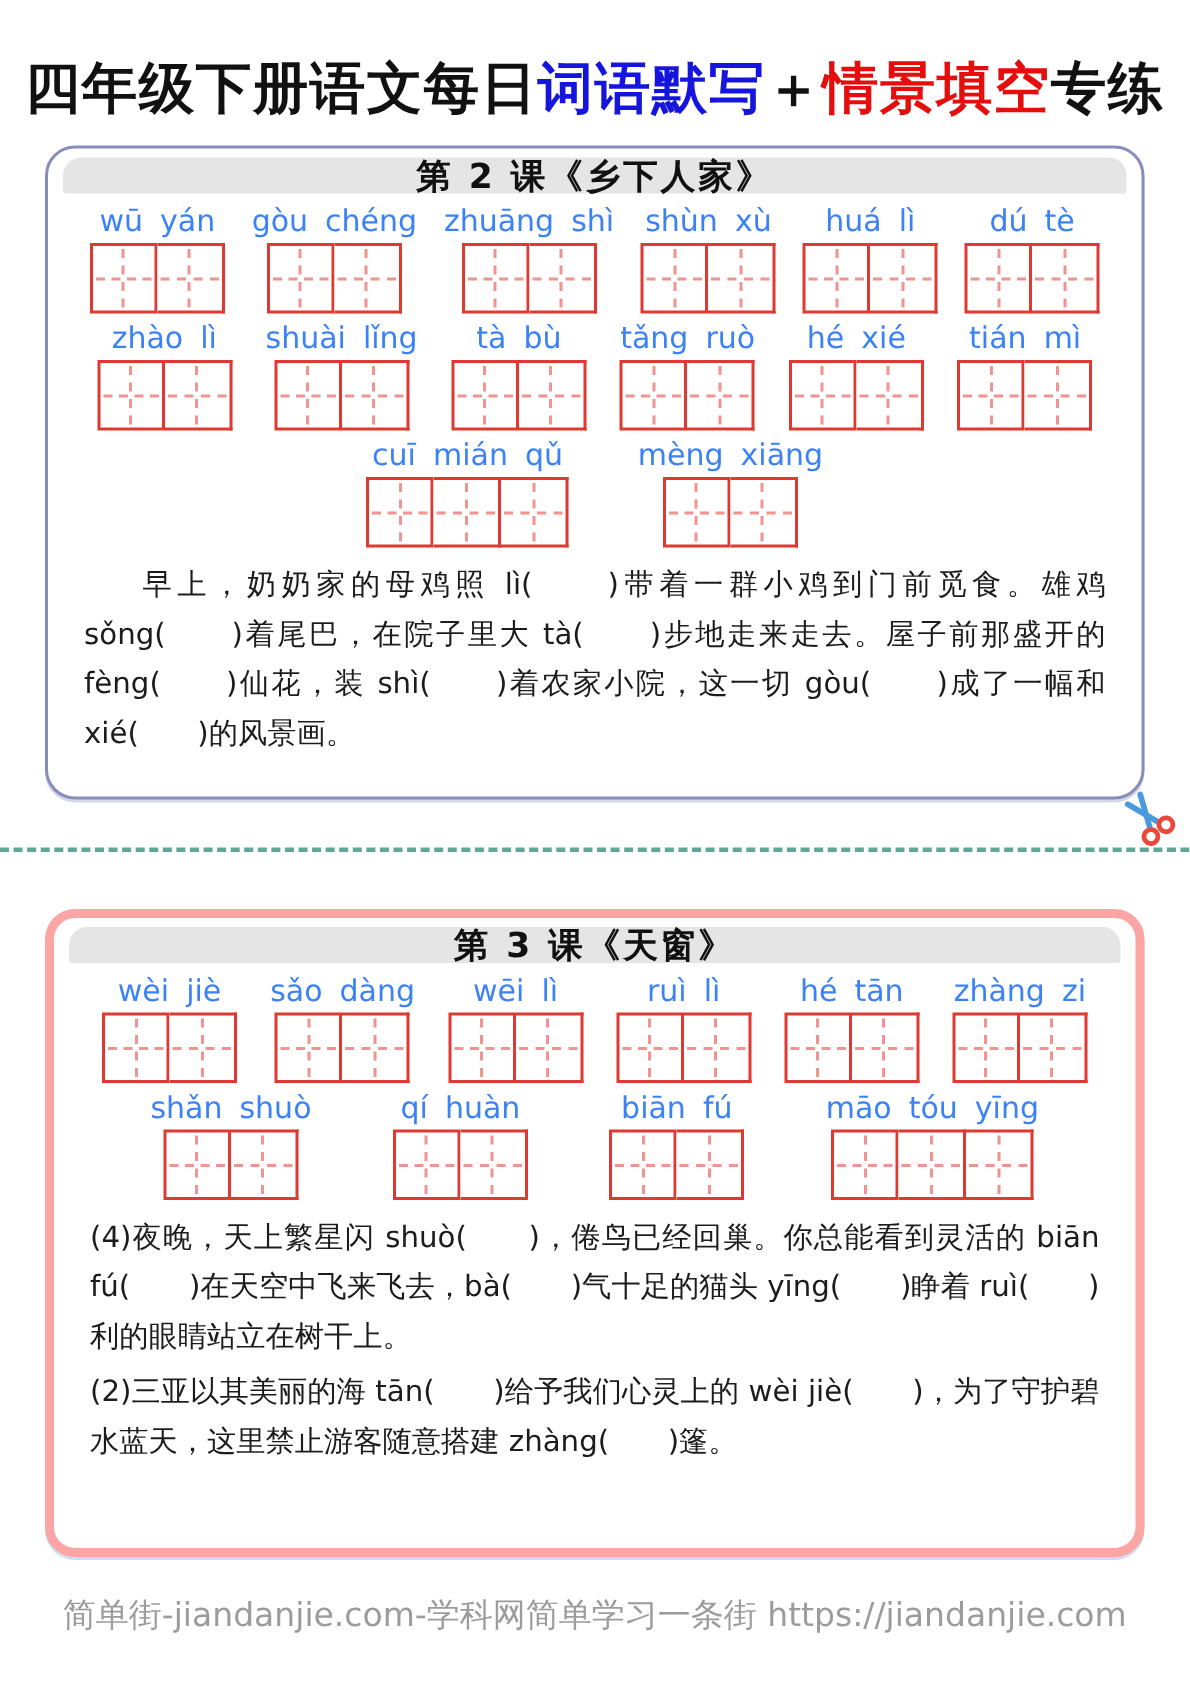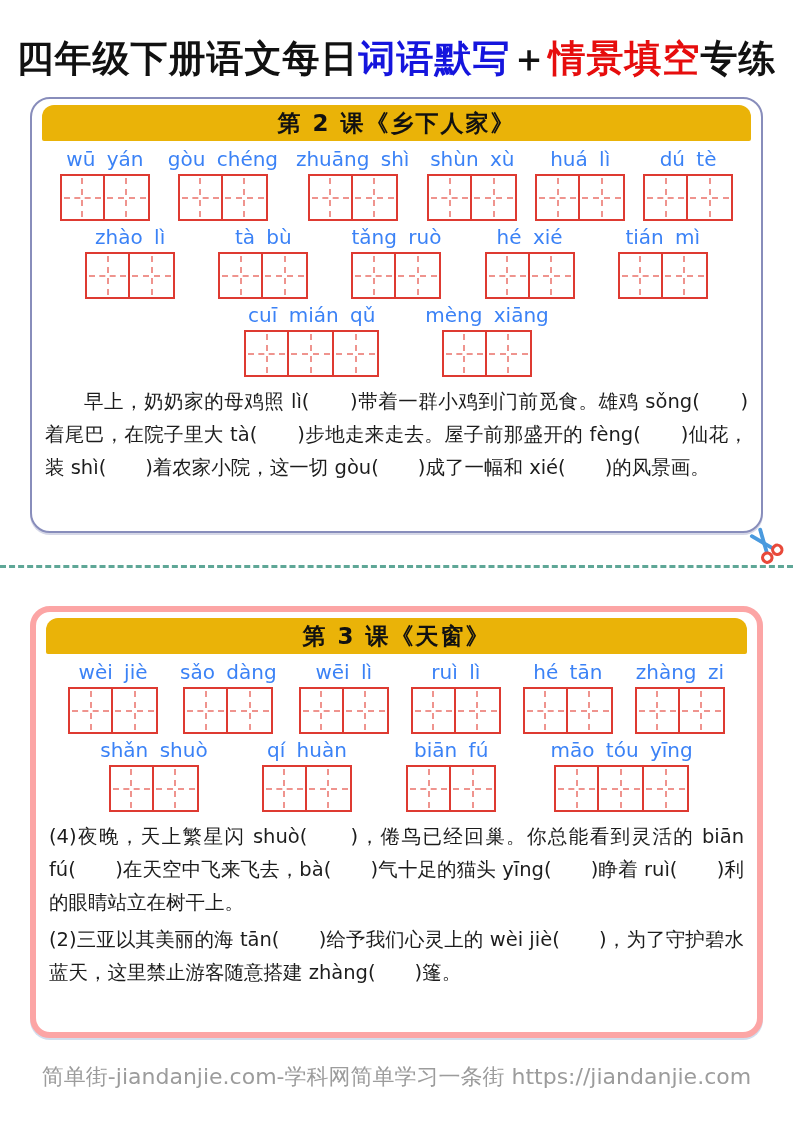--- a/index.html
+++ b/index.html
@@ -19,21 +19,21 @@
   .title span{font-weight:900;}
 
   
   .card{
     box-sizing:border-box;width:733px;margin:0 auto;
     border-radius:20px;background:#fff;position:relative;
   }
   .card1{border:2px solid #888dbb;height:436px;box-shadow:0 2px 0 rgba(136,141,187,.35);}
   .card2{border:6px solid #fca5a5;height:432px;box-shadow:0 2px 0 rgba(123,157,203,.35);}
   .card-header{
-    margin:6px 10px 0;height:36px;background:#eab308;
+    margin:6px 10px 0;height:24px;background:#e5e5e5;
     border-radius:12px 12px 2px 2px;
     display:flex;align-items:center;justify-content:center;
     font-size:23px;font-weight:700;color:#111;letter-spacing:2px;
   }
 
   
   .rows{padding:2px 10px 0;}
   .word-row{display:flex;justify-content:space-evenly;align-items:flex-end;margin-top:4px;}
   .word-row.centered{justify-content:center;gap:46px;}
   .word{display:flex;flex-direction:column;align-items:center;}
@@ -50,21 +50,21 @@
   .cell::before{
     content:"";position:absolute;left:50%;top:2px;bottom:2px;
     border-left:2px dashed #ef948e;margin-left:-1px;
   }
   .cell::after{
     content:"";position:absolute;top:50%;left:2px;right:2px;
     border-top:2px dashed #ef948e;margin-top:-1px;
   }
 
   
-  .paras{padding:4px 13px 0;}
+  .paras{padding:4px 24px 0;}
   .para{
     margin:4px 0 0;font-size:19.5px;line-height:33px;color:#1c1c1c;
     text-align:justify;font-family:"DejaVu Sans",sans-serif;
   }
   .para.indent{text-indent:2em;}
 
   
   .divider{position:relative;height:73px;}
   .cut-line{
     position:absolute;left:0;right:0;top:32px;
@@ -133,20 +133,27 @@
             <div class="pinyin">dú tè</div>
             <div class="grid">
               <div class="cell"></div>
               <div class="cell"></div>
             </div>
           </div>
         </div>
         <div class="word-row">
           <div class="word">
             <div class="pinyin">zhào lì</div>
+            <div class="grid">
+              <div class="cell"></div>
+              <div class="cell"></div>
+            </div>
+          </div>
+          <div class="word">
+            <div class="pinyin">shuài lǐng</div>
             <div class="grid">
               <div class="cell"></div>
               <div class="cell"></div>
             </div>
           </div>
           <div class="word">
             <div class="pinyin">tà bù</div>
             <div class="grid">
               <div class="cell"></div>
               <div class="cell"></div>

